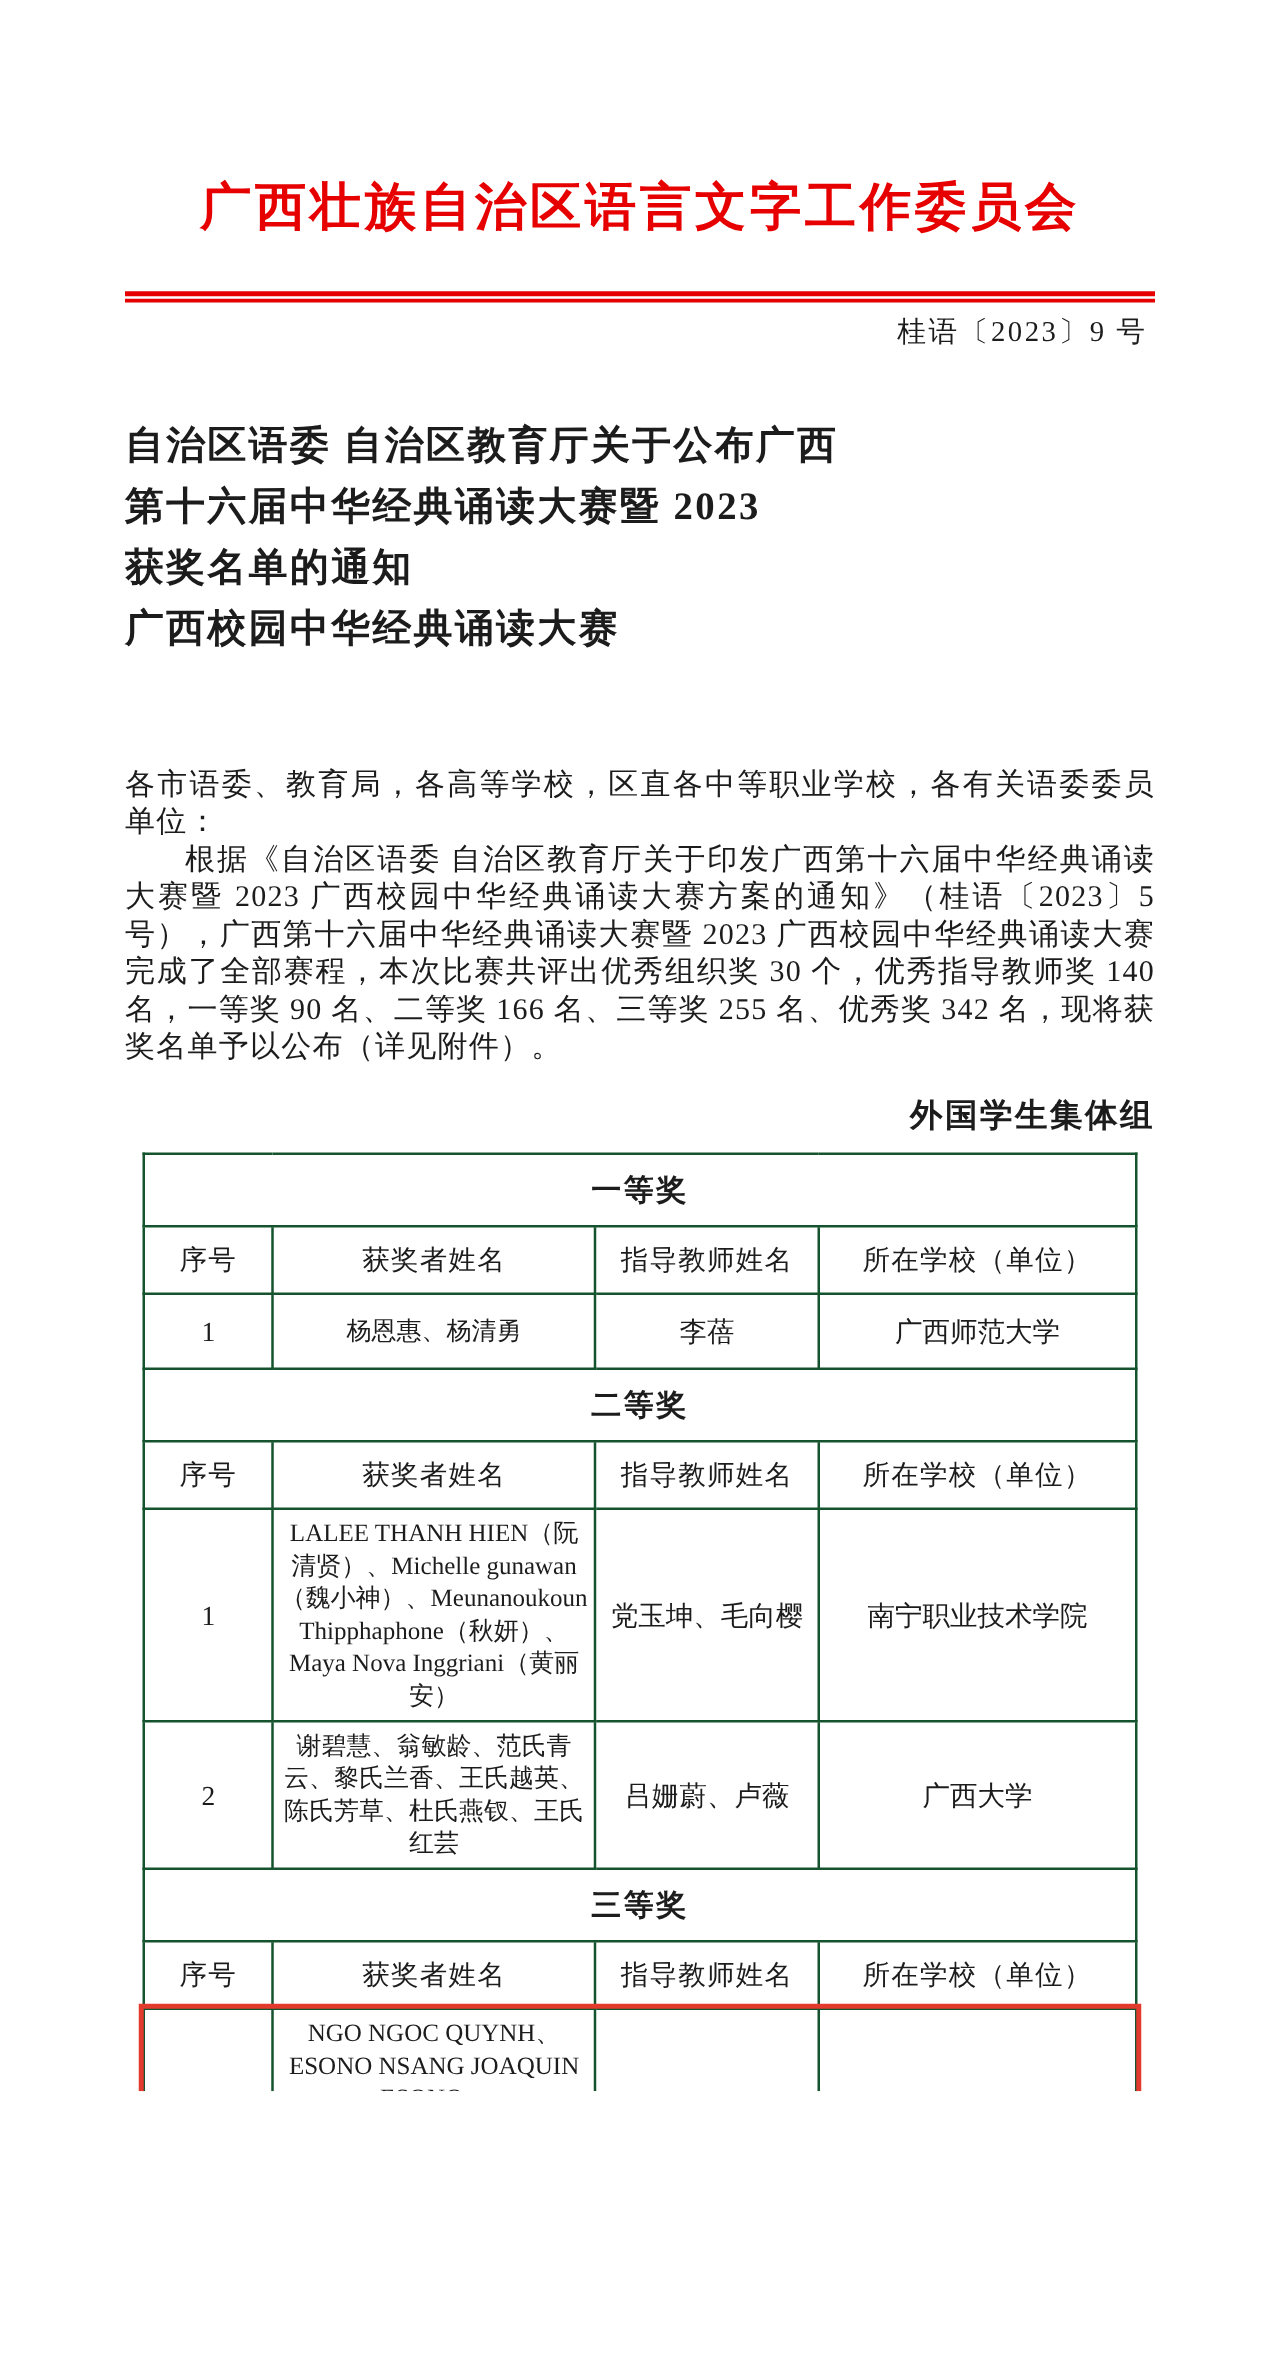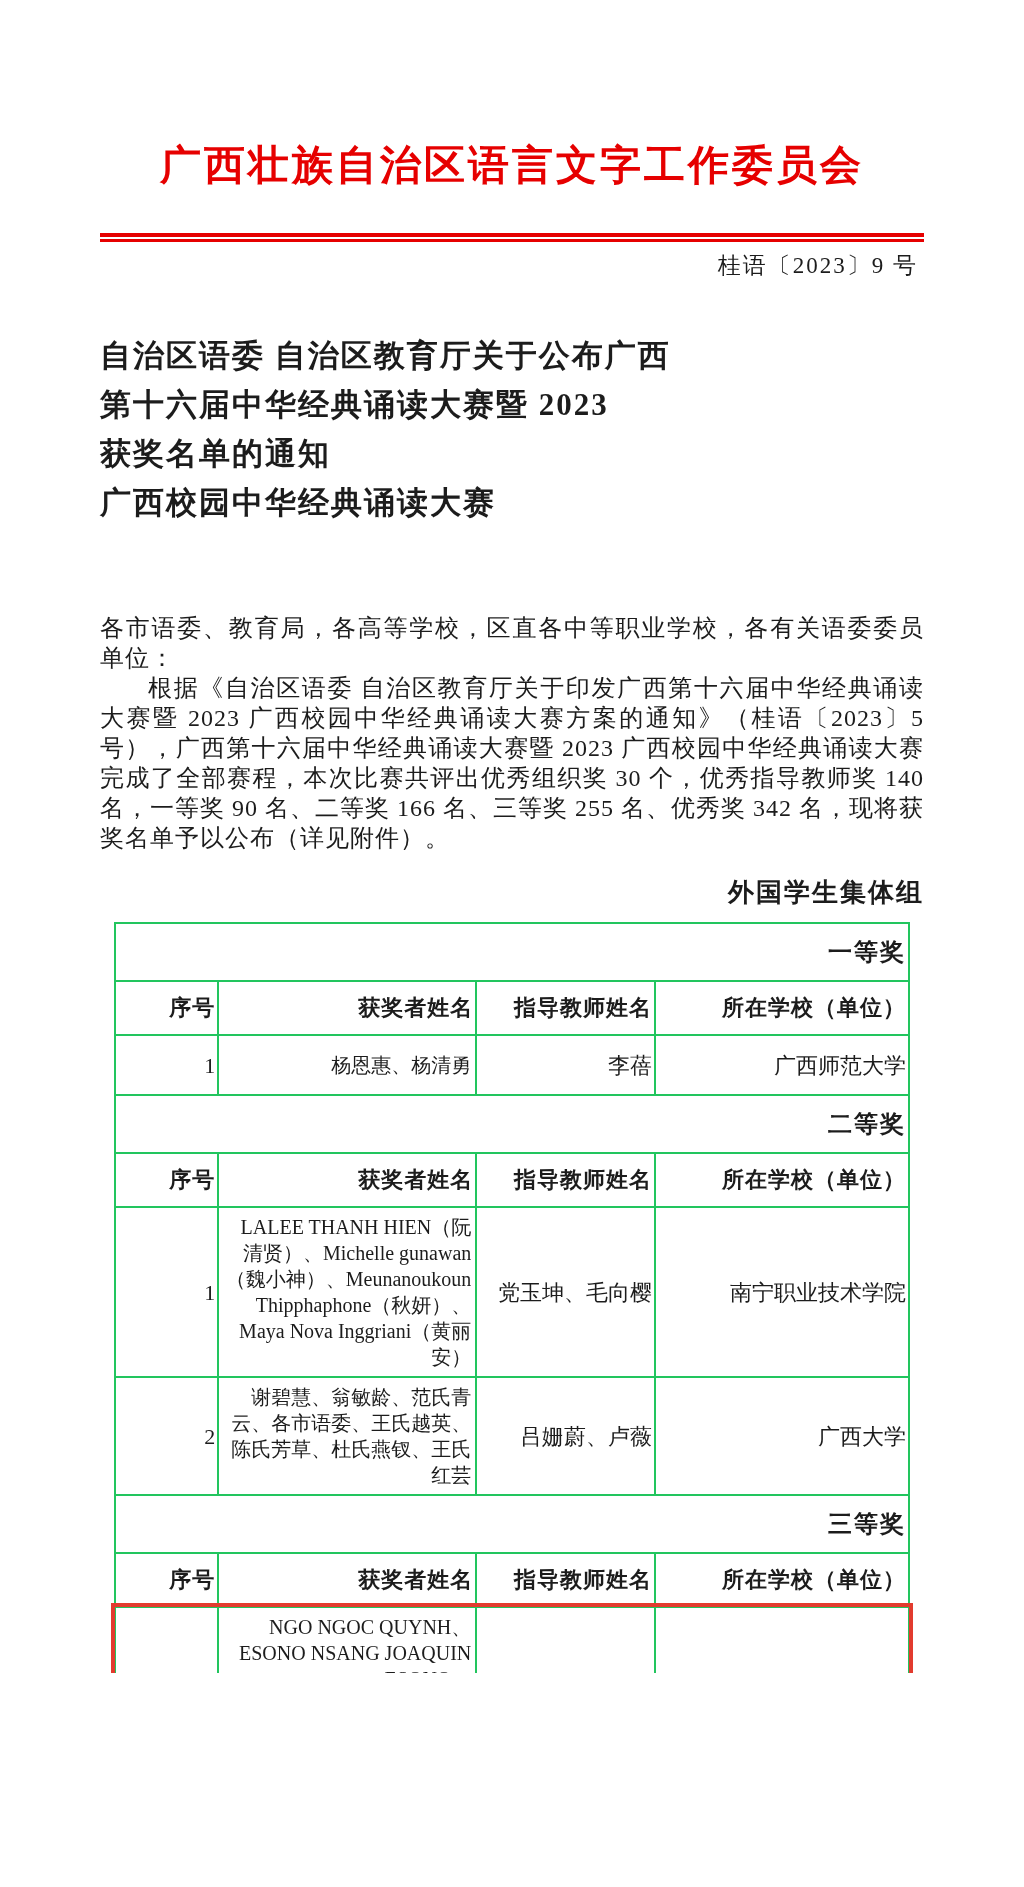--- a/index.html
+++ b/index.html
@@ -68,35 +68,35 @@
     width:796px;
     margin:12px auto 0 auto;
     border-collapse:collapse;
     table-layout:fixed;
   }
   table.awards col.c1{width:13%;}
   table.awards col.c2{width:32.5%;}
   table.awards col.c3{width:22.5%;}
   table.awards col.c4{width:32%;}
   table.awards td,table.awards th{
-    border:2px solid #22c55e;
-    text-align:right;
+    border:2px solid #14532d;
+    text-align:center;
     vertical-align:middle;
     font-size:22px;
     padding:4px 2px;
     word-break:break-word;
   }
   tr.award-band td{
     font-weight:bold;
     font-size:24px;
     height:48px;
     letter-spacing:2px;
   }
   tr.cols-header th{
-    font-weight:bold;
+    font-weight:normal;
     height:44px;
     letter-spacing:1px;
   }
   tr.data-row td{height:46px;line-height:27px;}
   tr.data-row td.winners{font-size:20px;line-height:26px;padding:6px 4px;}
   tr.data-row.highlighted{
     outline:4px solid var(--highlight,#e23b2e);
     outline-offset:0px;
   }
 </style>
@@ -159,21 +159,21 @@
             <th>所在学校（单位）</th>
           </tr>
           <tr class="data-row">
             <td>1</td>
             <td class="winners">LALEE THANH HIEN（阮清贤）、Michelle gunawan（魏小神）、Meunanoukoun Thipphaphone（秋妍）、Maya Nova Inggriani（黄丽安）</td>
             <td>党玉坤、毛向樱</td>
             <td>南宁职业技术学院</td>
           </tr>
           <tr class="data-row">
             <td>2</td>
-            <td class="winners">谢碧慧、翁敏龄、范氏青云、各市语委、王氏越英、陈氏芳草、杜氏燕钗、王氏红芸</td>
+            <td class="winners">谢碧慧、翁敏龄、范氏青云、黎氏兰香、王氏越英、陈氏芳草、杜氏燕钗、王氏红芸</td>
             <td>吕姗蔚、卢薇</td>
             <td>广西大学</td>
           </tr>
           <tr class="award-band">
             <td colspan="4">三等奖</td>
           </tr>
           <tr class="cols-header">
             <th>序号</th>
             <th>获奖者姓名</th>
             <th>指导教师姓名</th>

